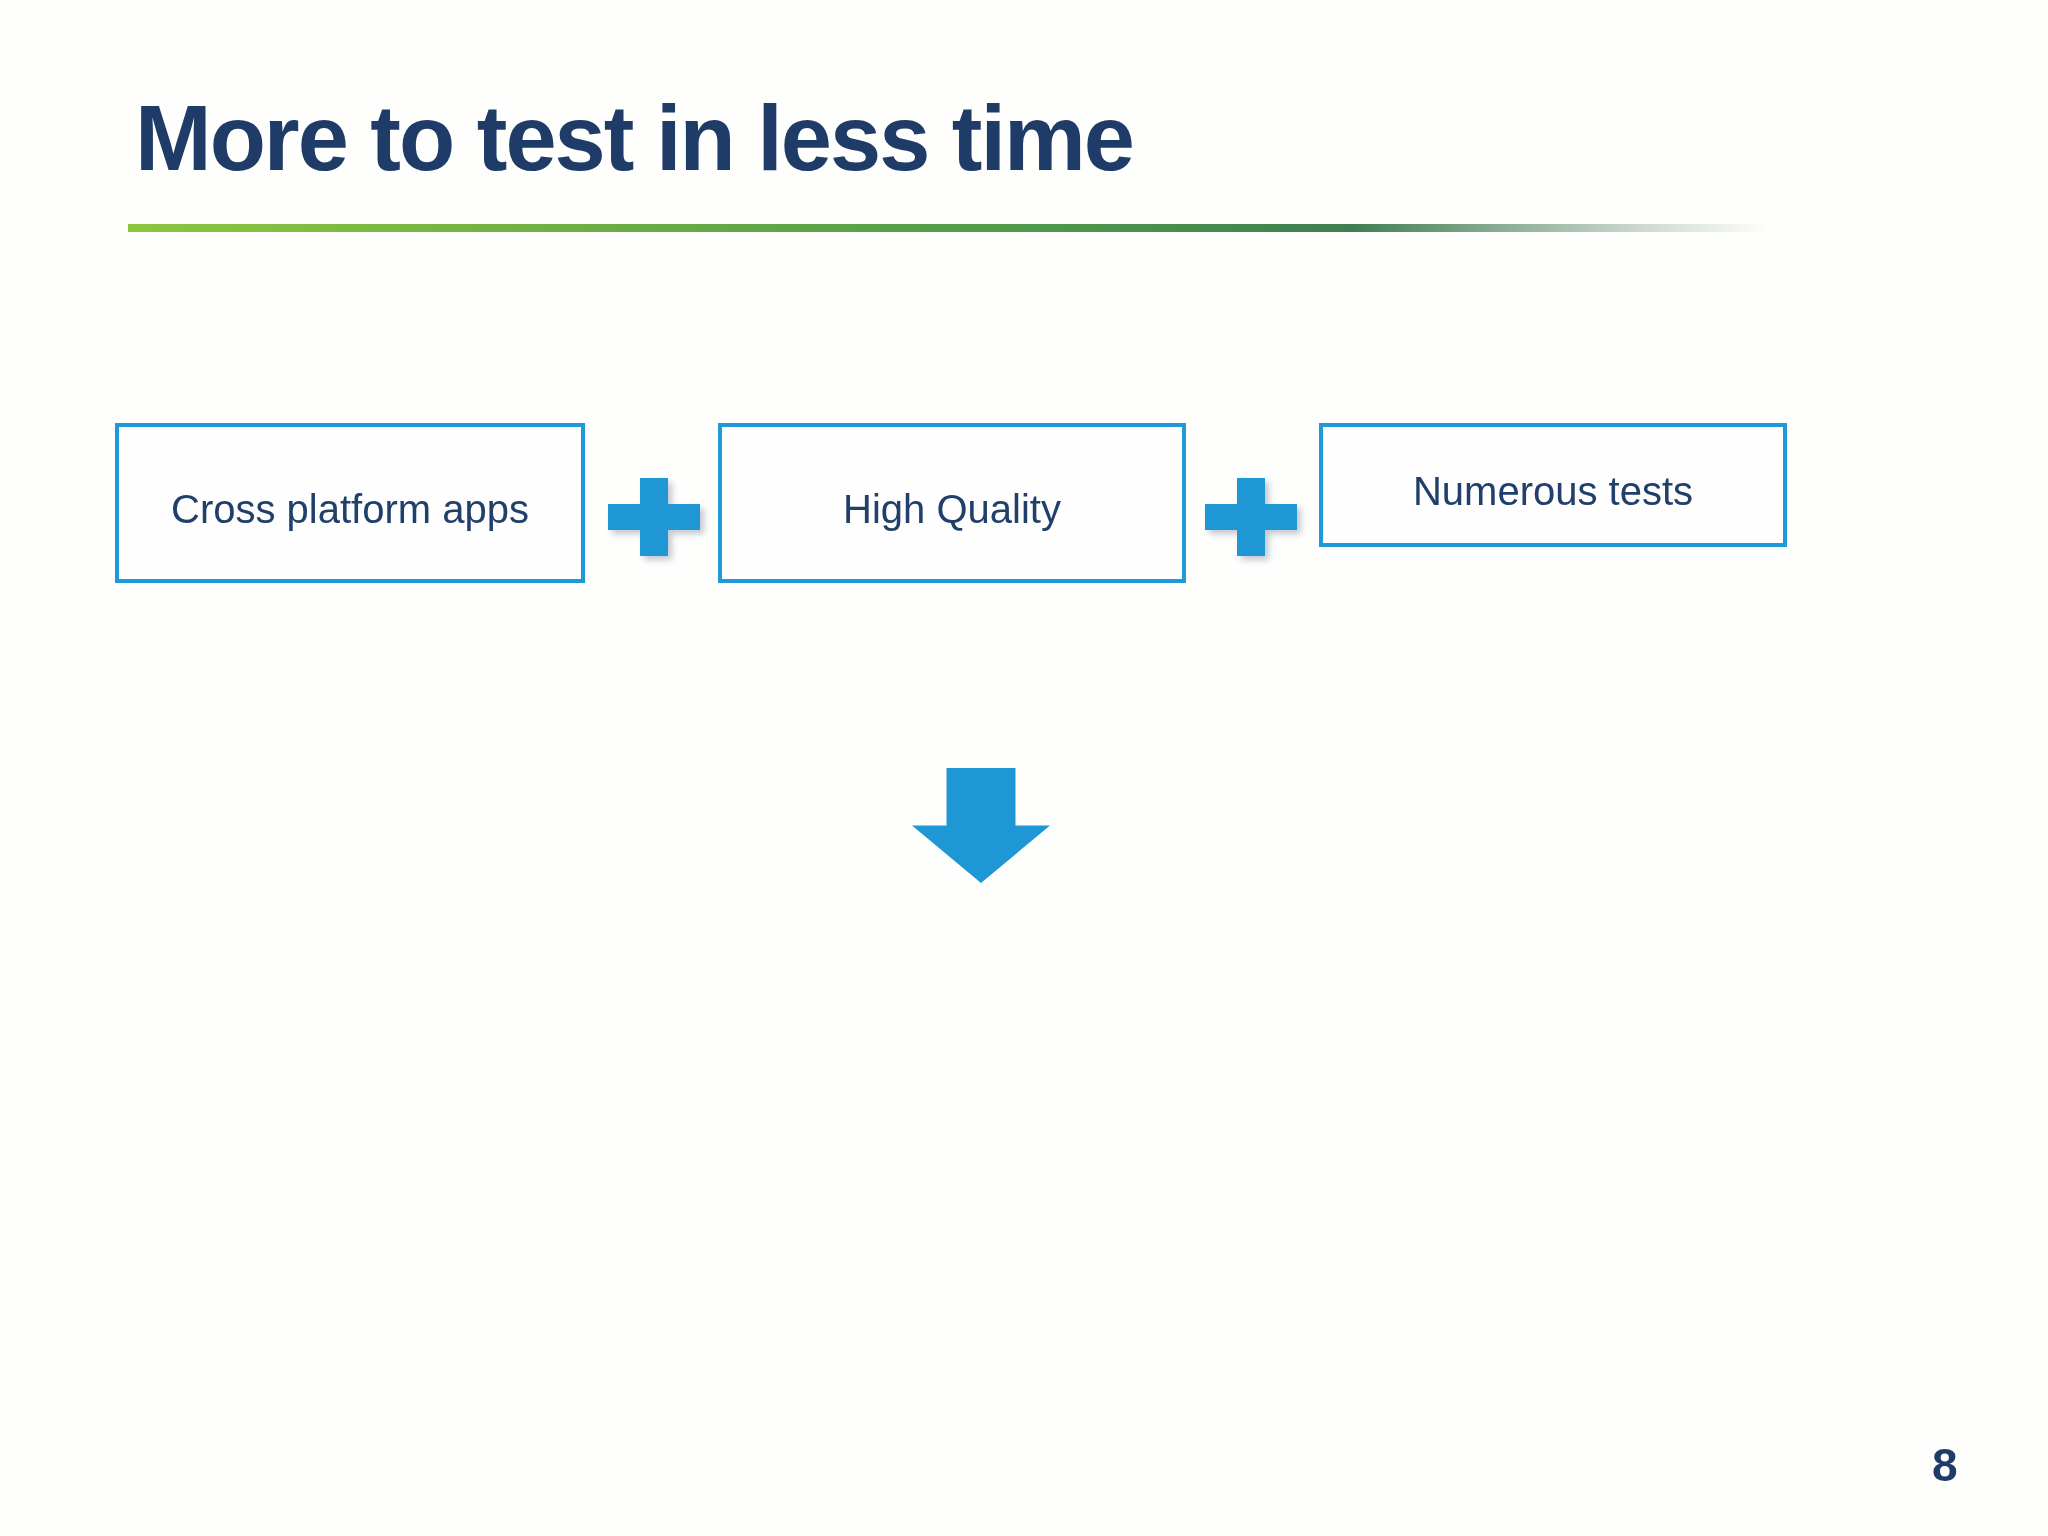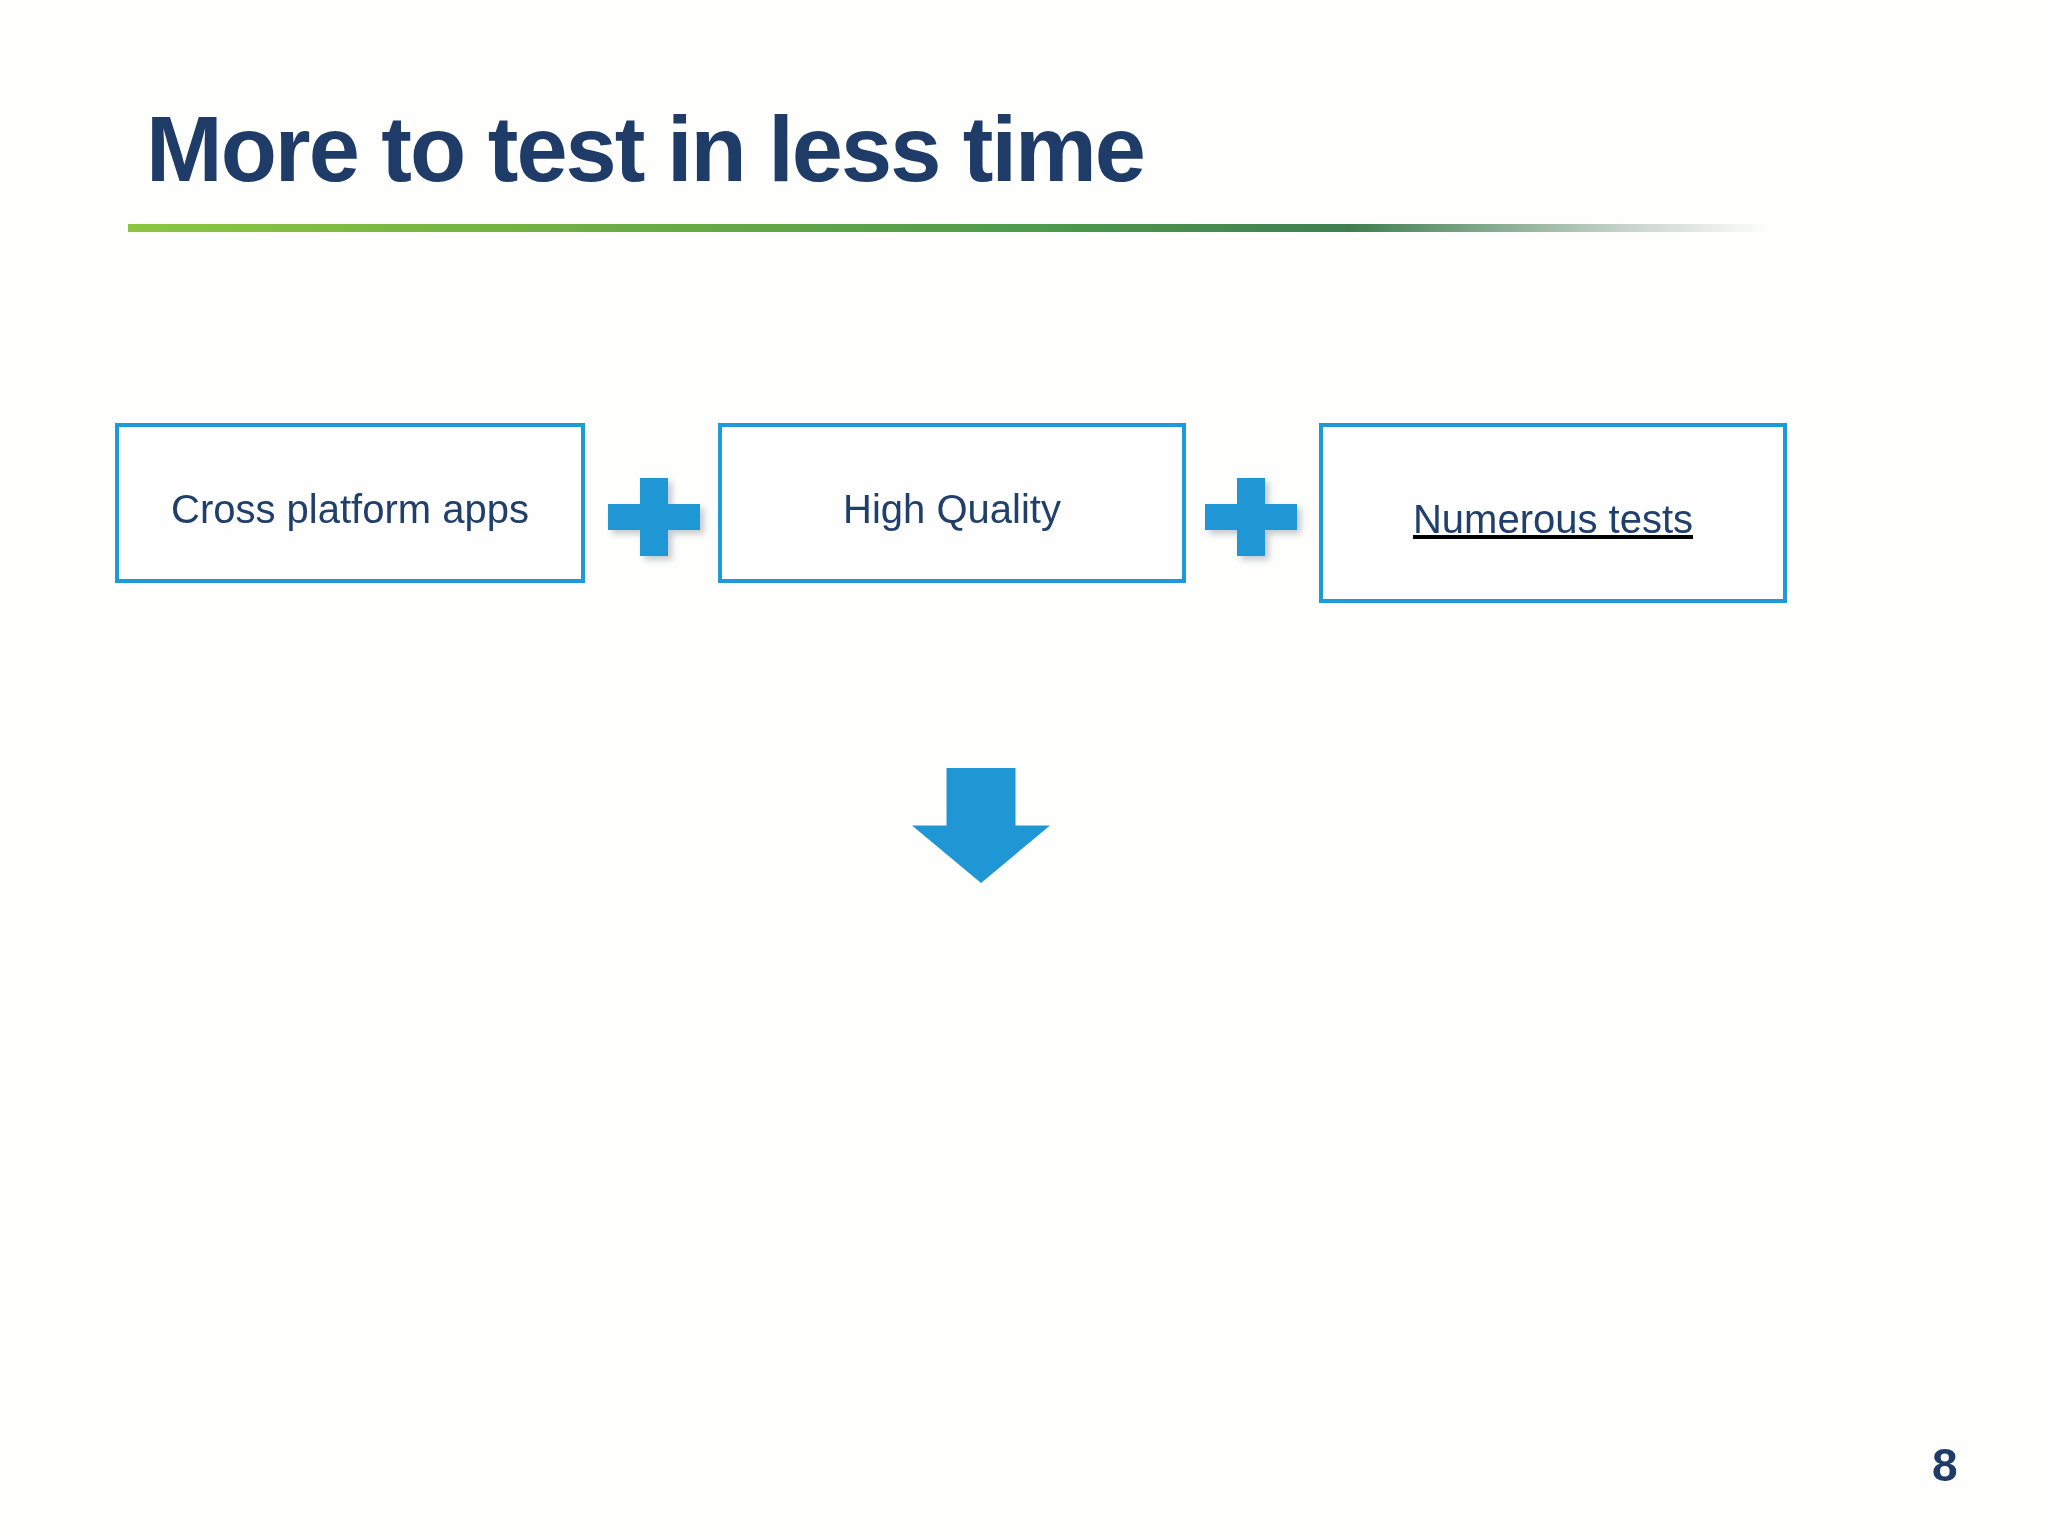--- a/index.html
+++ b/index.html
@@ -12,21 +12,21 @@
     position: relative;
     width: 2048px;
     height: 1536px;
     background: #fefefd;
     overflow: hidden;
   }
   .title {
     position: absolute;
     left: 130px;
     top: 78px;
-    margin: 16px;
+    margin: 5px;
     font-size: 92px;
     font-weight: bold;
     letter-spacing: -2px;
     line-height: 1.2;
     color: var(--title-navy, #1F3C68);
     white-space: nowrap;
   }
   .title-rule {
     position: absolute;
     left: 128px;
@@ -51,21 +51,21 @@
     justify-content: center;
   }
   .box span {
     font-size: 40px;
     color: var(--text-navy, #20406B);
     white-space: nowrap;
     margin-top: 13px;
   }
   .box-1 { left: 115px;  top: 423px; width: 470px; height: 160px; }
   .box-2 { left: 718px;  top: 423px; width: 468px; height: 160px; }
-  .box-3 { left: 1319px; top: 423px; width: 468px; height: 180px; text-decoration: underline; }
+  .box-3 { left: 1319px; top: 423px; width: 468px; height: 124px; }
   .box-result { left: 743px; top: 1015px; width: 490px; height: 160px; }
 
   .plus {
     position: absolute;
     width: 92px;
     height: 78px;
     filter: drop-shadow(4px 4px 3px rgba(110, 120, 140, 0.40));
   }
   .plus::before {
     content: "";

